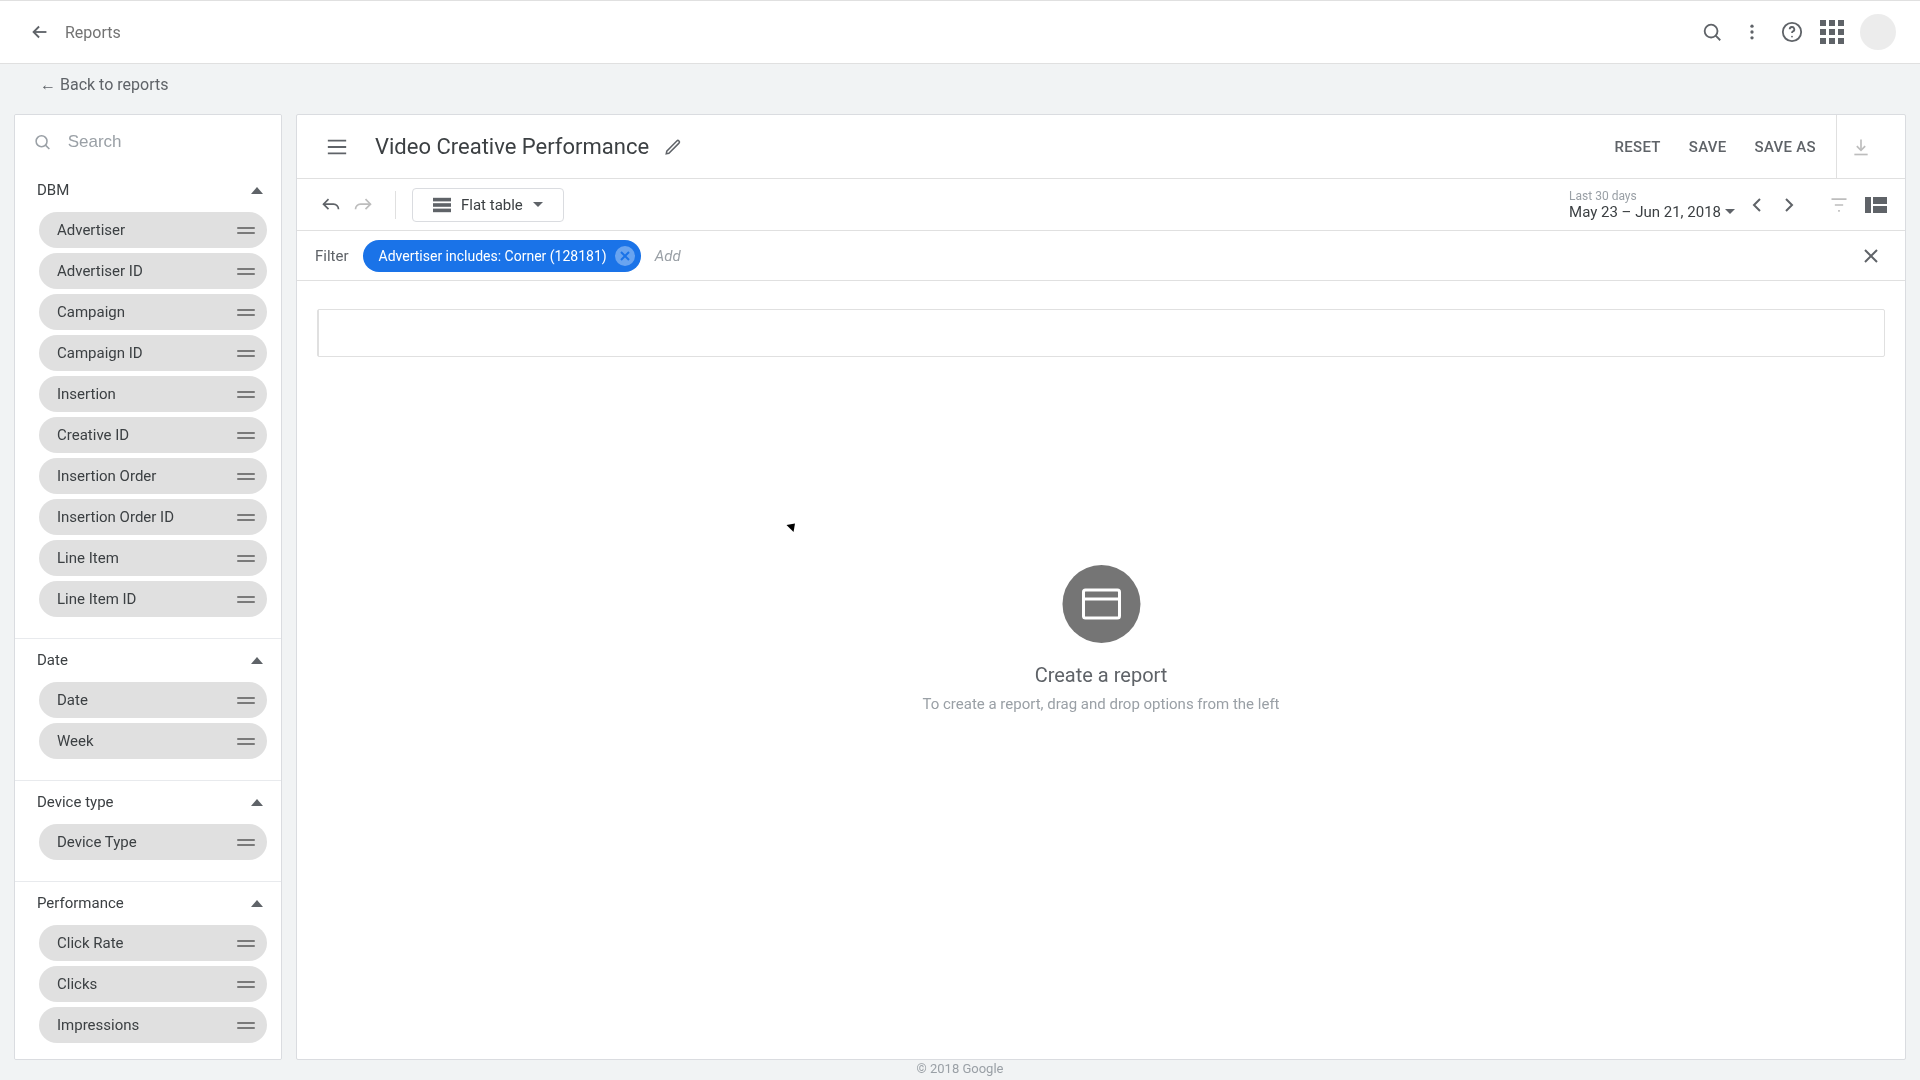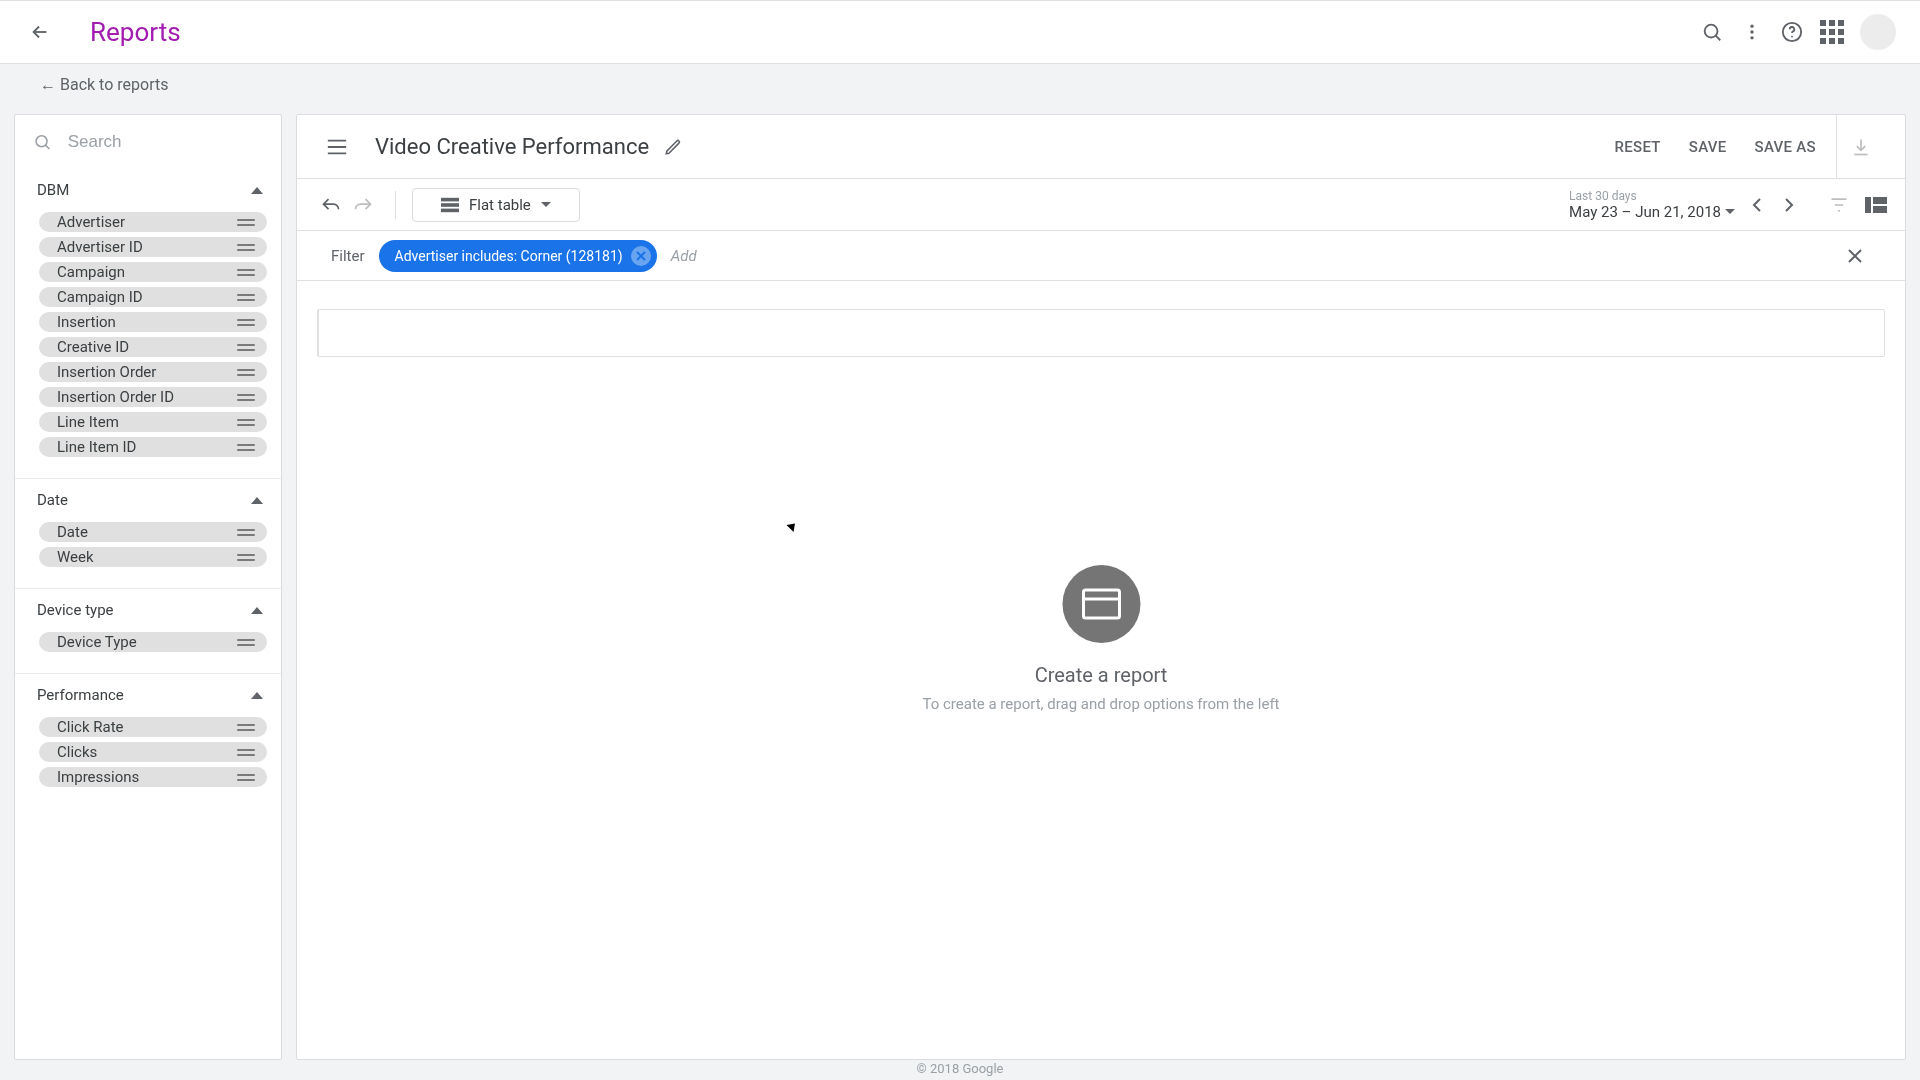--- a/index.html
+++ b/index.html
@@ -10,21 +10,21 @@
     border-top: 1px solid #e0e0e0;
     border-bottom: 1px solid #e0e0e0;
     display: flex; align-items: center; padding: 0 24px 0 20px;
     background: #fff; z-index: 10;
   }
   .icon-btn {
     width: 40px; height: 40px; border-radius: 50%; display: flex;
     align-items: center; justify-content: center; cursor: pointer;
     color: #5f6368;
   }
-  .appbar-title { font-size: 26px; color: #a21caf; margin-left: 30px; font-weight: 400;}
+  .appbar-title { font-size: 16px; color: #737373; margin-left: 5px; font-weight: 400;}
   .appbar-spacer { flex: 1; }
   .avatar { width: 36px; height: 36px; border-radius: 50%; background: #ececec; margin-left: 8px; }
   .apps-grid { display:grid; grid-template-columns:repeat(3,6px); grid-template-rows:repeat(3,6px); gap:3px;}
   .apps-grid span{background:#5f6368;width:6px;height:6px;}
   
   .workspace {
     position: absolute; top: 64px; left: 0; right: 0; bottom: 0;
     background: #f1f3f4; overflow: hidden;
   }
   .back-link {
@@ -50,21 +50,21 @@
   }
   .search-row input::placeholder{color:#9aa0a6;}
   .group-head{
     display:flex; align-items:center; justify-content:space-between;
     padding:12px 18px 8px 22px; font-size:15px; color:#3c4043;
     cursor:pointer;
   }
   .group-items{padding:0 14px 16px 24px;}
   .group-divider{height:1px;background:#e8eaed;margin:0;}
   .chip{
-    background:#e0e0e0; border-radius:20px; height:20px; display:flex;
+    background:#e0e0e0; border-radius:20px; height:36px; display:flex;
     align-items:center; padding:0 12px 0 18px; margin:5px 0;
     font-size:15px; color:#3c4043; cursor:grab;
   }
   .chip .drag-lines{margin-left:auto; display:flex; flex-direction:column; gap:3px; width:18px; align-items:center;}
   .chip .drag-lines span{display:block;width:18px;height:2px;background:#7a7a7a;border-radius:1px;}
   .chevron-up{width:0;height:0;border-left:6px solid transparent;border-right:6px solid transparent;border-bottom:7px solid #5f6368;}
   
   .main {
     position: absolute; top: 50px; left: 296px; right: 14px; bottom: 20px;
     background: #fff; border: 1px solid #dadce0; border-radius:2px;
@@ -78,35 +78,35 @@
   .main-head .spacer{flex:1;}
   .txtbtn{font-size:15px;color:#5f6368;letter-spacing:.3px;padding:8px 14px;cursor:pointer;font-weight:500;}
   .dl-btn{color:#bdbdbd;border-left:1px solid #e0e0e0;height:100%;display:flex;align-items:center;padding:0 14px;margin-left:6px;}
   .toolbar{
     height:52px;border-bottom:1px solid #e0e0e0;display:flex;align-items:center;
     padding:0 18px;
   }
   .toolbar .sep{width:1px;height:28px;background:#e0e0e0;margin:0 16px;}
   .table-type{
     display:flex;align-items:center;gap:10px;border:1px solid #dadce0;
-    border-radius:4px;height:34px;padding:0 28px;cursor:pointer;
+    border-radius:4px;height:34px;padding:0 20px;cursor:pointer;
     font-size:15px;color:#3c4043;
   }
   .table-type .caret{width:0;height:0;border-left:5px solid transparent;border-right:5px solid transparent;border-top:5px solid #5f6368;}
   .toolbar .spacer{flex:1;}
   .date-block{text-align:left;margin-right:6px;}
   .date-block .lbl{font-size:12px;color:#9aa0a6;}
   .date-block .range{font-size:15px;color:#3c4043;display:flex;align-items:center;cursor:pointer;}
   .date-block .range .caret{width:0;height:0;border-left:5px solid transparent;border-right:5px solid transparent;border-top:5px solid #5f6368;margin-left:4px;}
   .nav-arrow{width:32px;height:32px;display:flex;align-items:center;justify-content:center;color:#5f6368;cursor:pointer;}
   .toolbar-right-icons{display:flex;align-items:center;gap:16px;margin-left:24px;}
   .icon-gray{color:#9aa0a6;}
   .filter-row{
     height:50px;border-bottom:1px solid #e0e0e0;display:flex;align-items:center;
-    padding:0 34px;gap:14px;
+    padding:0 18px;gap:14px;
   }
   .filter-row .lbl{font-size:15px;color:#5f6368;}
   .fchip{
     background:#1a73e8;color:#fff;border-radius:20px;height:32px;
     display:flex;align-items:center;padding:0 6px 0 16px;font-size:14px;gap:8px;
   }
   .fchip .x{width:20px;height:20px;border-radius:50%;background:rgba(255,255,255,.35);display:flex;align-items:center;justify-content:center;cursor:pointer;}
   .fchip .x svg{stroke:#1a73e8;}
   .add-filter{font-size:15px;color:#9aa0a6;font-style:italic;cursor:pointer;}
   .filter-row .spacer{flex:1;}

